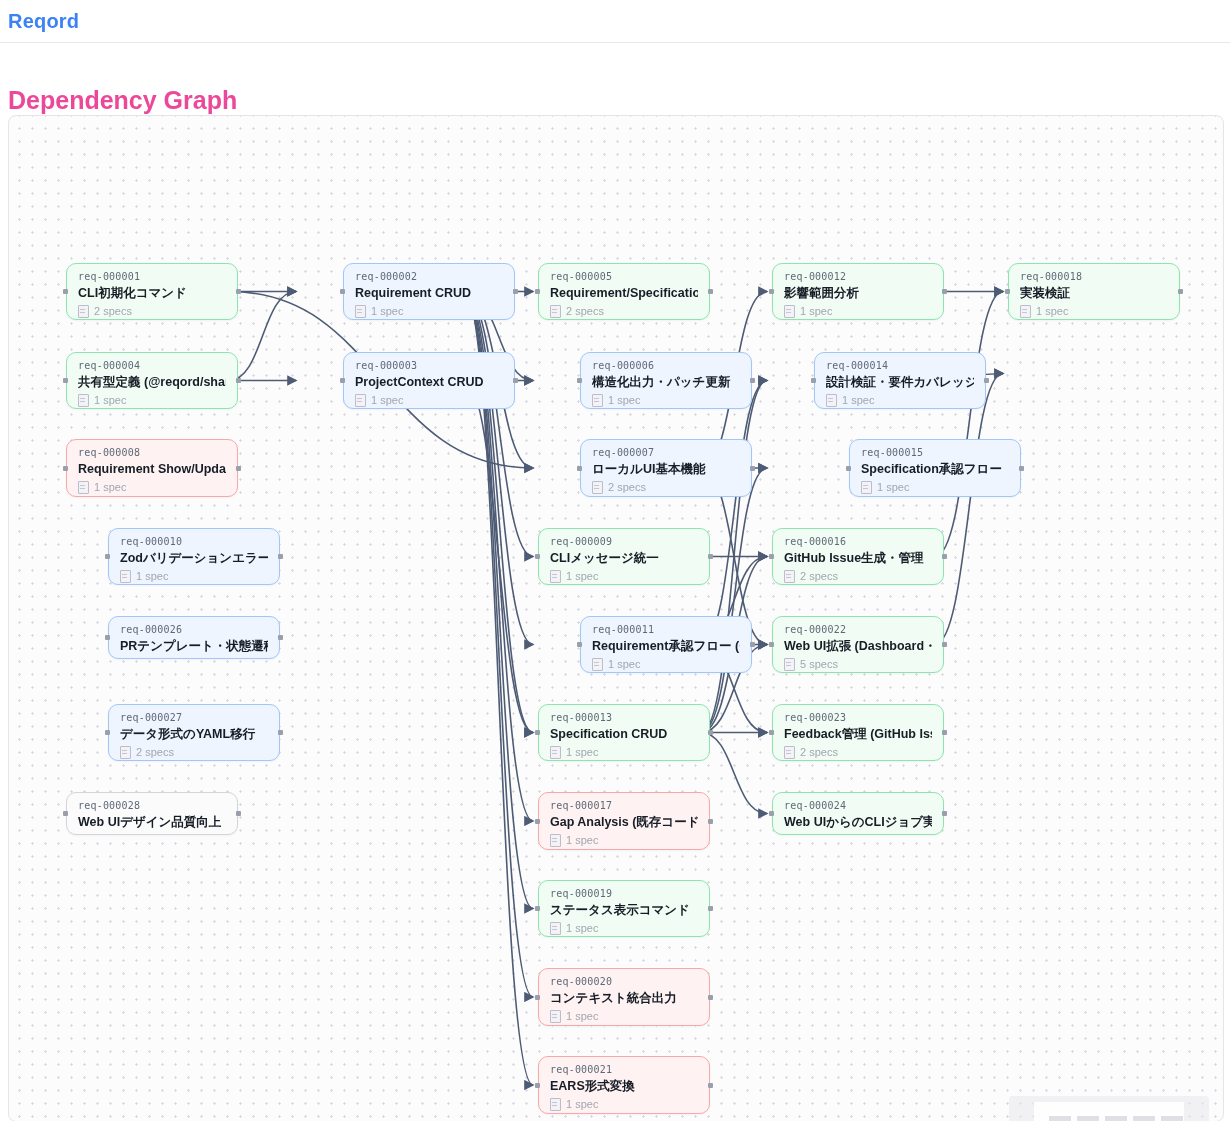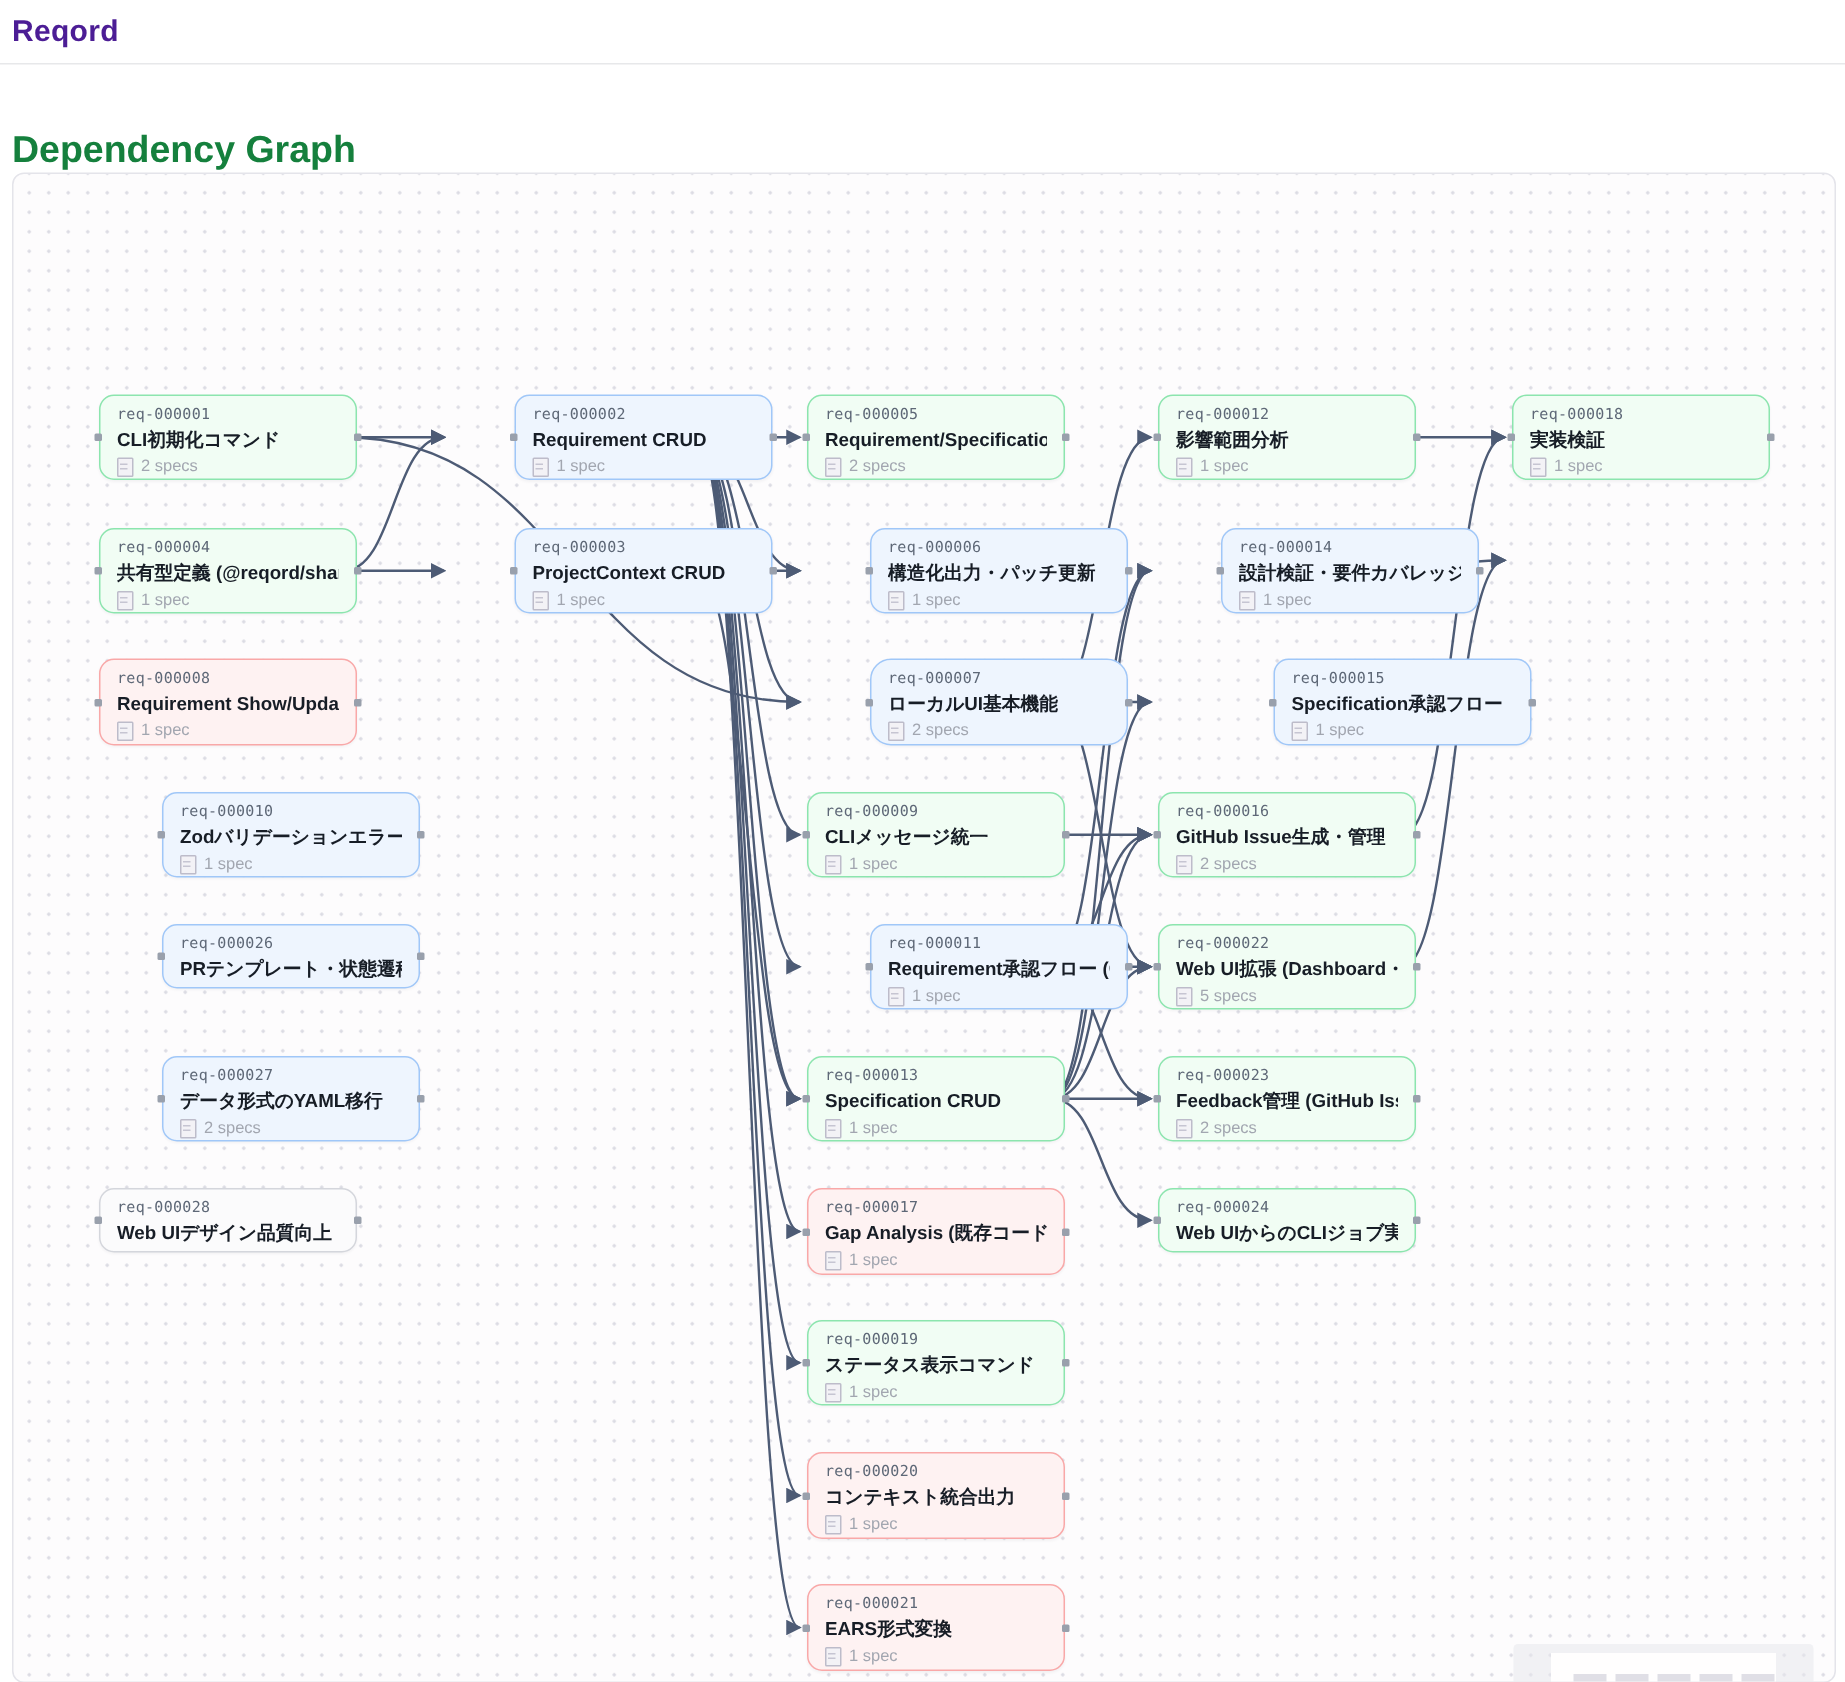--- a/index.html
+++ b/index.html
@@ -1,24 +1,24 @@
 <!DOCTYPE html>
 <html><head>
 <meta charset="utf-8">
 <style>
   html,body{margin:0;padding:0;width:1230px;height:1121px;overflow:hidden;
     background:#ffffff;font-family:"Liberation Sans","DejaVu Sans",sans-serif;}
   
   .topbar{position:absolute;left:0;top:0;width:1230px;height:42px;background:#fff;
     border-bottom:1px solid #e7e8ea;display:flex;align-items:center;}
-  .brand{font-size:20px;font-weight:700;color:#4c1d95;margin-left:8px;letter-spacing:.2px;}
+  .brand{font-size:20px;font-weight:700;color:#3b82f6;margin-left:8px;letter-spacing:.2px;}
   .nav{display:flex;gap:17px;margin-left:33px;}
   .nav a{font-size:14px;font-weight:600;color:#404a57;text-decoration:none;}
   
-  .page-title{position:absolute;left:8px;top:69px;font-size:25px;font-weight:700;color:#15803d;}
+  .page-title{position:absolute;left:8px;top:69px;font-size:25px;font-weight:700;color:#ec4899;}
   
   .graph{position:absolute;left:8px;top:115px;width:1214px;height:1005px;
     background:#fdfcfd;border:1px solid #e4e4ea;border-radius:8px;overflow:hidden;
     background-image:radial-gradient(circle,#dbdbe3 1px,transparent 1.1px);
     background-size:13px 13px;background-position:4px 6px;}
   .graph svg{position:absolute;left:0;top:0;z-index:1;}
   .edge{fill:none;stroke-width:1.6px;}
   
   .node{position:absolute;z-index:2;width:172px;box-sizing:border-box;border-radius:10px;
     border:1.5px solid;padding:6px 11px;box-shadow:0 1px 2px rgba(30,40,60,.05);cursor:pointer;}
@@ -199,21 +199,21 @@
     <div class="node st-blue" style="left: 529px; top: 236px; height: 57px;">
       <div class="rid">req-000006</div>
       <div class="ttl">構造化出力・パッチ更新</div>
       <div class="specs">
         <span class="doc-icon"></span>
         <span>1 spec</span>
       </div>
       <span class="handle l"></span>
       <span class="handle r"></span>
     </div>
-    <div class="node st-blue" style="left: 529px; top: 323px; height: 58px; border-radius: 14px;">
+    <div class="node st-blue" style="left: 529px; top: 323px; height: 58px;">
       <div class="rid">req-000007</div>
       <div class="ttl">ローカルUI基本機能</div>
       <div class="specs">
         <span class="doc-icon"></span>
         <span>2 specs</span>
       </div>
       <span class="handle l"></span>
       <span class="handle r"></span>
     </div>
     <div class="node st-green" style="left: 529px; top: 412px; height: 57px;">

